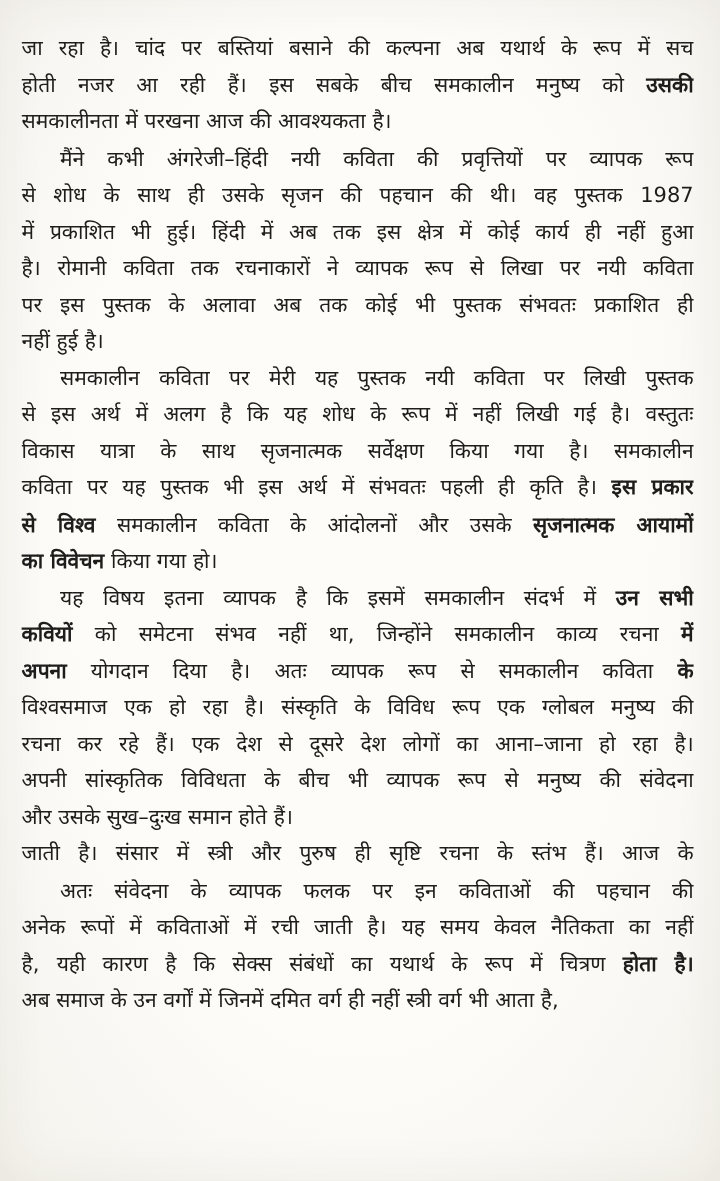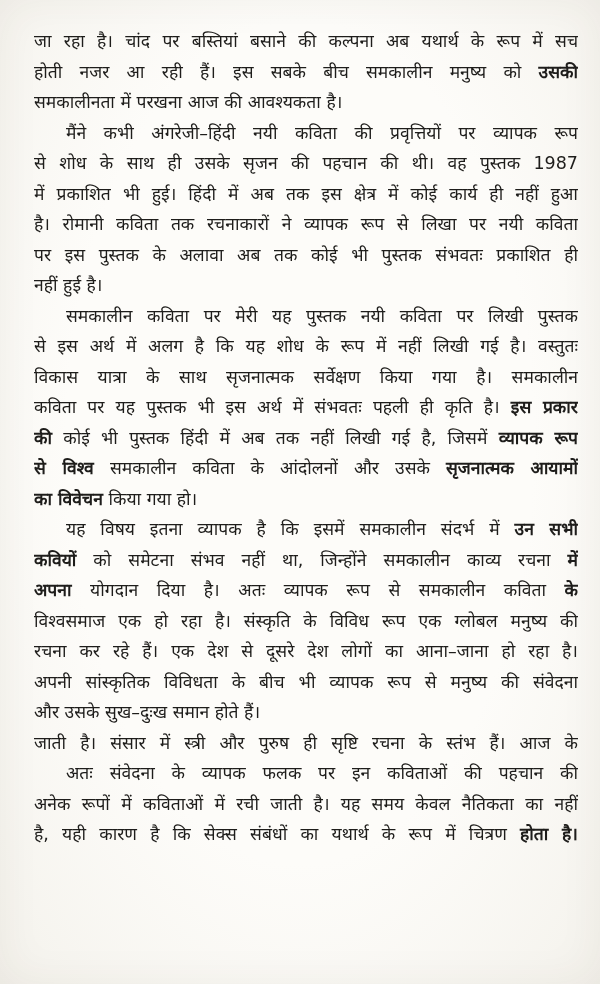--- a/index.html
+++ b/index.html
@@ -21,21 +21,20 @@
     font-family: "DejaVu Sans", sans-serif;
     font-size: 17.5px;
   }
   .paragraph { margin: 0; }
   .line {
     height: 30.5px;
     line-height: 30.5px;
     text-align: justify;
     text-align-last: justify;
     overflow: hidden;
-    margin-left: 16px;
   }
   .line.indent { padding-left: 32px; }
   .line.last { text-align-last: left; }
   .run { font-weight: 400; }
   .run.bold { font-weight: 700; }
 </style>
 </head>
 <body>
 
 <div class="page">
@@ -51,33 +50,33 @@
         <div class="line"><span class="run">में प्रकाशित भी हुई। हिंदी में अब तक इस क्षेत्र में कोई कार्य ही नहीं हुआ</span></div>
         <div class="line"><span class="run">है। रोमानी कविता तक रचनाकारों ने व्यापक रूप से लिखा पर नयी कविता</span></div>
         <div class="line"><span class="run">पर इस पुस्तक के अलावा अब तक कोई भी पुस्तक संभवतः प्रकाशित ही</span></div>
         <div class="line last"><span class="run">नहीं हुई है।</span></div>
       </div>
       <div class="paragraph">
         <div class="line indent"><span class="run">समकालीन कविता पर मेरी यह पुस्तक नयी कविता पर लिखी पुस्तक</span></div>
         <div class="line"><span class="run">से इस अर्थ में अलग है कि यह शोध के रूप में नहीं लिखी गई है। वस्तुतः</span></div>
         <div class="line"><span class="run">विकास यात्रा के साथ सृजनात्मक सर्वेक्षण किया गया है। समकालीन</span></div>
         <div class="line"><span class="run">कविता पर यह पुस्तक भी इस अर्थ में संभवतः पहली ही कृति है। </span><span class="run bold">इस प्रकार</span></div>
-        <div class="line"><span class="run bold">की</span><span class="run"> कोई भी पुस्तक हिंदी में अब तक नहीं लिखी गई है, जिसमें </span><span class="run bold">व्यापक रूप</span></div>
         <div class="line"><span class="run bold">से विश्व</span><span class="run"> समकालीन कविता के आंदोलनों और उसके </span><span class="run bold">सृजनात्मक आयामों</span></div>
         <div class="line last"><span class="run bold">का विवेचन</span><span class="run"> किया गया हो।</span></div>
       </div>
       <div class="paragraph">
         <div class="line indent"><span class="run">यह विषय इतना व्यापक है कि इसमें समकालीन संदर्भ में </span><span class="run bold">उन सभी</span></div>
         <div class="line"><span class="run bold">कवियों</span><span class="run"> को समेटना संभव नहीं था, जिन्होंने समकालीन काव्य रचना </span><span class="run bold">में</span></div>
         <div class="line"><span class="run bold">अपना</span><span class="run"> योगदान दिया है। अतः व्यापक रूप से समकालीन कविता </span><span class="run bold">के</span></div>
         <div class="line"><span class="run">विश्वसमाज एक हो रहा है। संस्कृति के विविध रूप एक ग्लोबल मनुष्य की</span></div>
         <div class="line"><span class="run">रचना कर रहे हैं। एक देश से दूसरे देश लोगों का आना–जाना हो रहा है।</span></div>
         <div class="line"><span class="run">अपनी सांस्कृतिक विविधता के बीच भी व्यापक रूप से मनुष्य की संवेदना</span></div>
         <div class="line last"><span class="run">और उसके सुख–दुःख समान होते हैं।</span></div>
       </div>
       <div class="paragraph">
         <div class="line"><span class="run">जाती है। संसार में स्त्री और पुरुष ही सृष्टि रचना के स्तंभ हैं। आज के</span></div>
         <div class="line indent"><span class="run">अतः संवेदना के व्यापक फलक पर इन कविताओं की पहचान की</span></div>
         <div class="line"><span class="run">अनेक रूपों में कविताओं में रची जाती है। यह समय केवल नैतिकता का नहीं</span></div>
         <div class="line"><span class="run">है, यही कारण है कि सेक्स संबंधों का यथार्थ के रूप में चित्रण </span><span class="run bold">होता है।</span></div>
+        <div class="line last"><span class="run">अब समाज के उन वर्गों में जिनमें दमित वर्ग ही नहीं स्त्री वर्ग भी आता है,</span></div>
       </div>
     </div>
 </div>
 
 </body></html>

